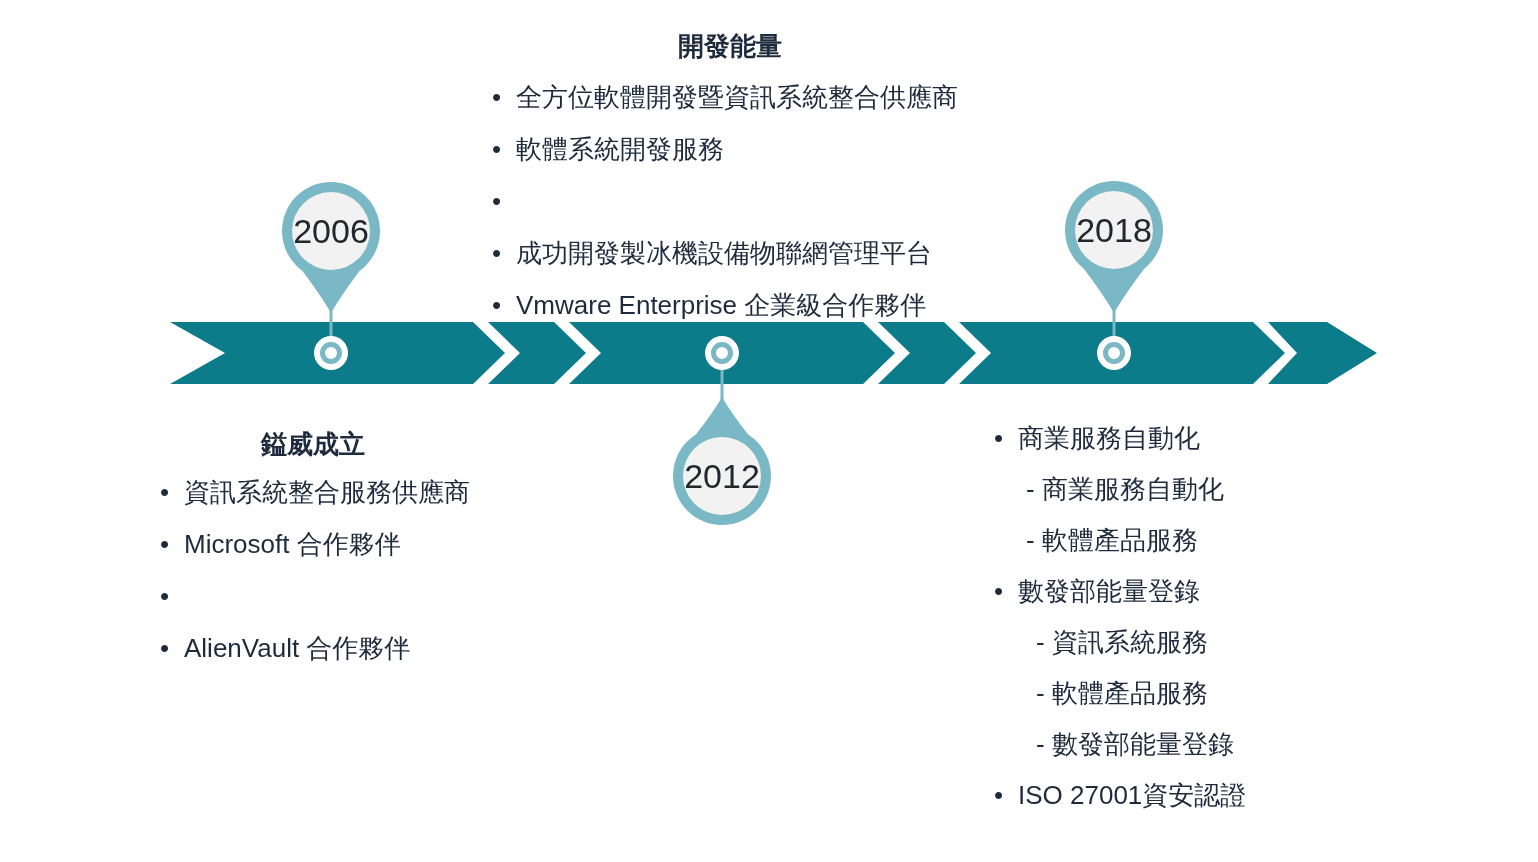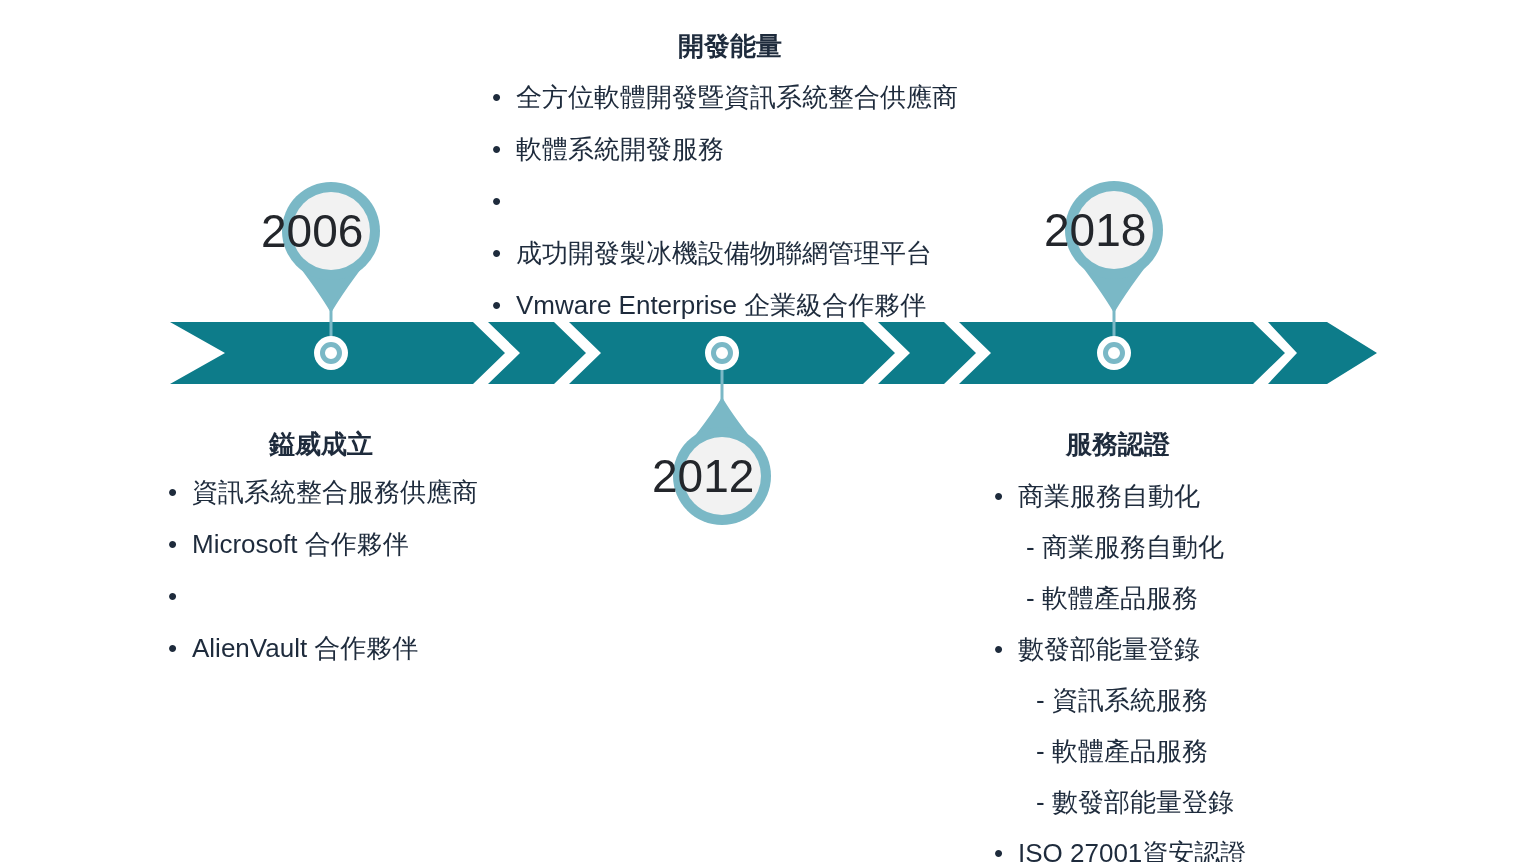--- a/index.html
+++ b/index.html
@@ -8,22 +8,22 @@
     font-family:"Liberation Sans", sans-serif; overflow:hidden;
   }
   svg.tl { position:absolute; left:0; top:0; width:1538px; height:862px; }
   .band   { fill:var(--c-band,#0D7C8A); }
   .pin    { fill:var(--c-pin,#7AB8C6); }
   .pin-inner { fill:var(--c-pin-inner,#F2F2F2); }
   .connector { stroke:var(--c-pin,#7AB8C6); stroke-width:3; }
   .ring-outer { fill:#fff; }
   .ring-mid   { fill:#fff; stroke:var(--c-pin,#7AB8C6); stroke-width:5; }
   .year {
-    position:absolute; width:140px; 
-    font-size:46px; line-height:42px; color:var(--c-year,#23262B);
+    position:absolute; width:140px; text-align:center;
+    font-size:34px; line-height:42px; color:var(--c-year,#23262B);
   }
   .block { position:absolute; color:var(--c-text,#1E2B3C); }
   .blk-title { font-weight:bold; font-size:26px; line-height:34px; text-align:center;margin-top:24px; }
   ul.items { list-style:none; margin:0; padding:0 0 0 12px; font-size:26px; }
   .item { display:flex; align-items:center; height:52px; }
   .b-right .item { height:51px; }
   .mk { display:inline-block; width:24px; flex:0 0 24px; }
   .item.d1 { padding-left:32px; }
   .item.d2 { padding-left:42px; }
   .item.d1 .mk, .item.d2 .mk { width:16px; flex:0 0 16px; }
@@ -100,21 +100,21 @@
           <span class="mk">•</span>
           <span>成功開發製冰機設備物聯網管理平台</span>
         </li>
       <li class="item">
           <span class="mk">•</span>
           <span>Vmware Enterprise 企業級合作夥伴</span>
         </li>
     </ul>
   </div>
 
-  <div class="block b-left" style="left:156px; top:403px; width:330px;">
+  <div class="block b-left" style="left:148px; top:403px; width:330px;">
     <div class="blk-title">鎰威成立</div>
     <ul class="items" style="margin-top:5px;">
       <li class="item">
           <span class="mk">•</span>
           <span>資訊系統整合服務供應商</span>
         </li>
       <li class="item">
           <span class="mk">•</span>
           <span>Microsoft 合作夥伴</span>
         </li>
@@ -122,21 +122,20 @@
           <span class="mk">•</span>
         </li>
       <li class="item">
           <span class="mk">•</span>
           <span>AlienVault 合作夥伴</span>
         </li>
     </ul>
   </div>
 
   <div class="block b-right" style="left:982px; top:403px; width:272px;">
-    <div class="blk-title">服務認證</div>
     <ul class="items" style="margin-top:10px;">
       <li class="item">
           <span class="mk">•</span>
           <span>商業服務自動化</span>
         </li>
       <li class="item d1">
           <span class="mk">-</span>
           <span>商業服務自動化</span>
         </li>
       <li class="item d1">

